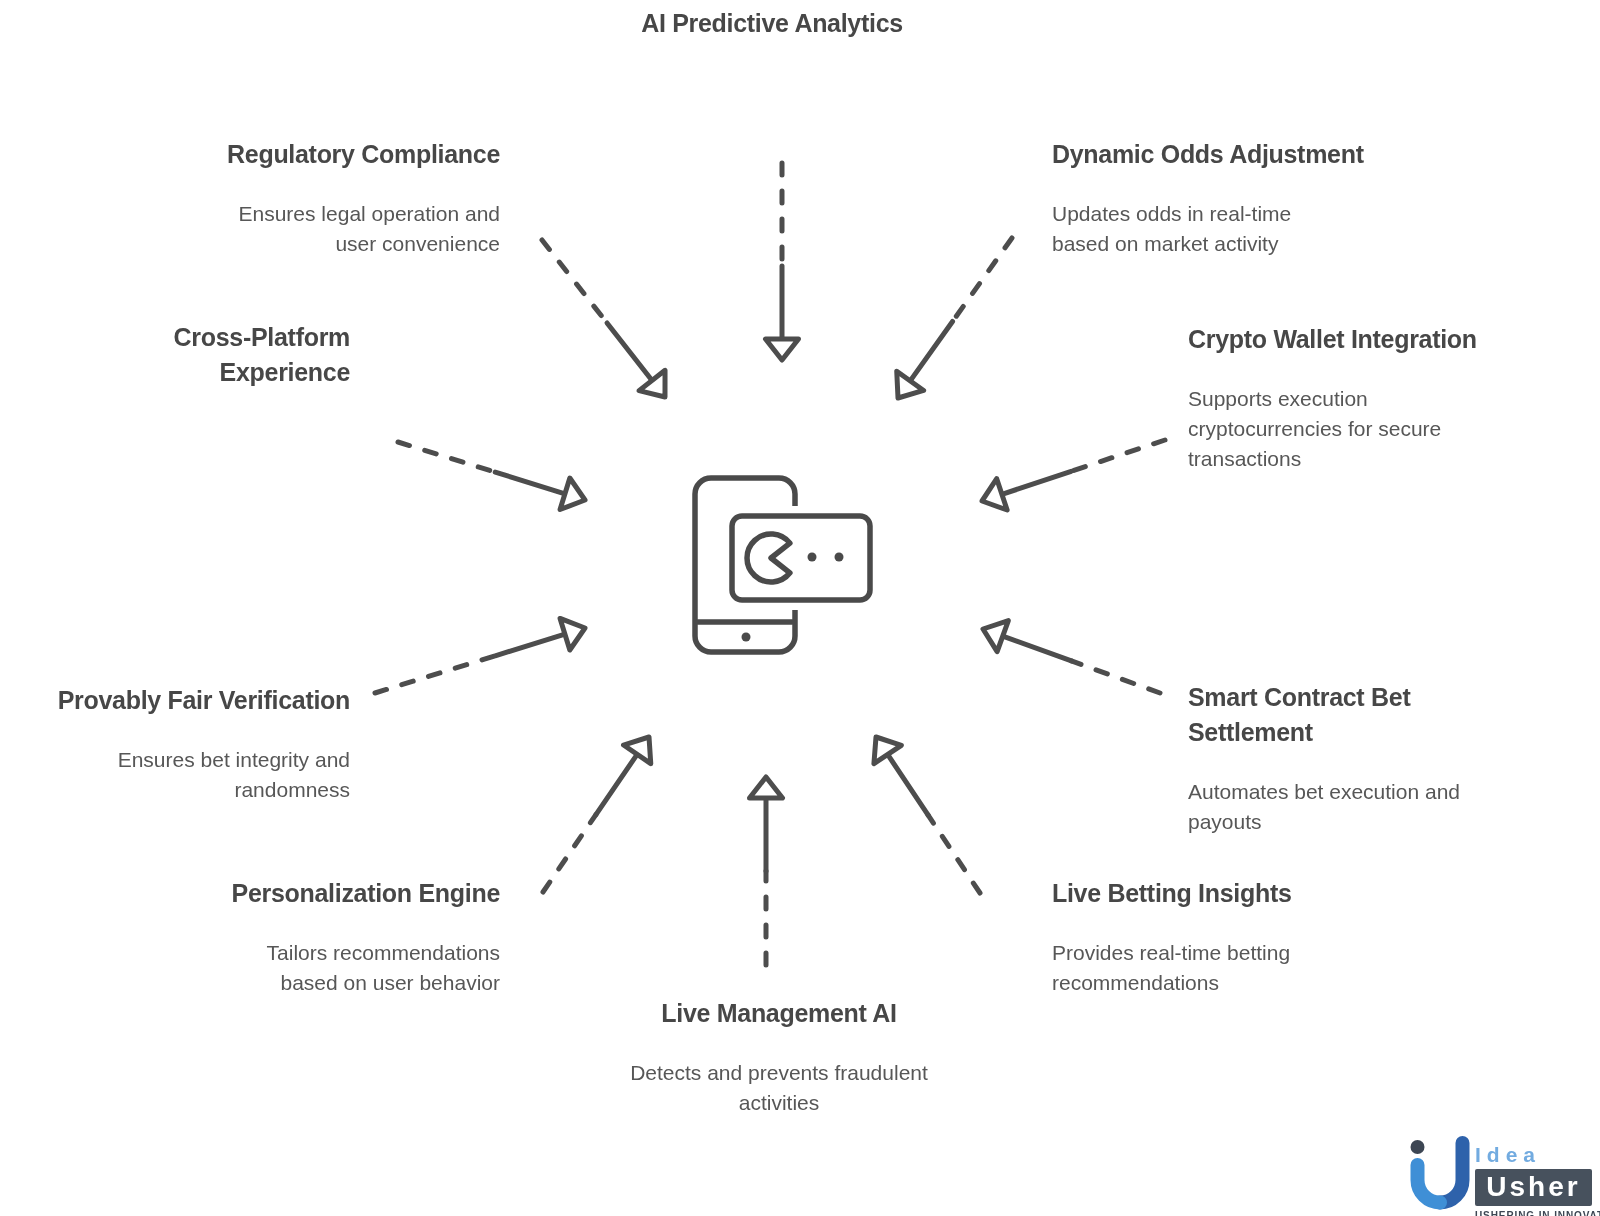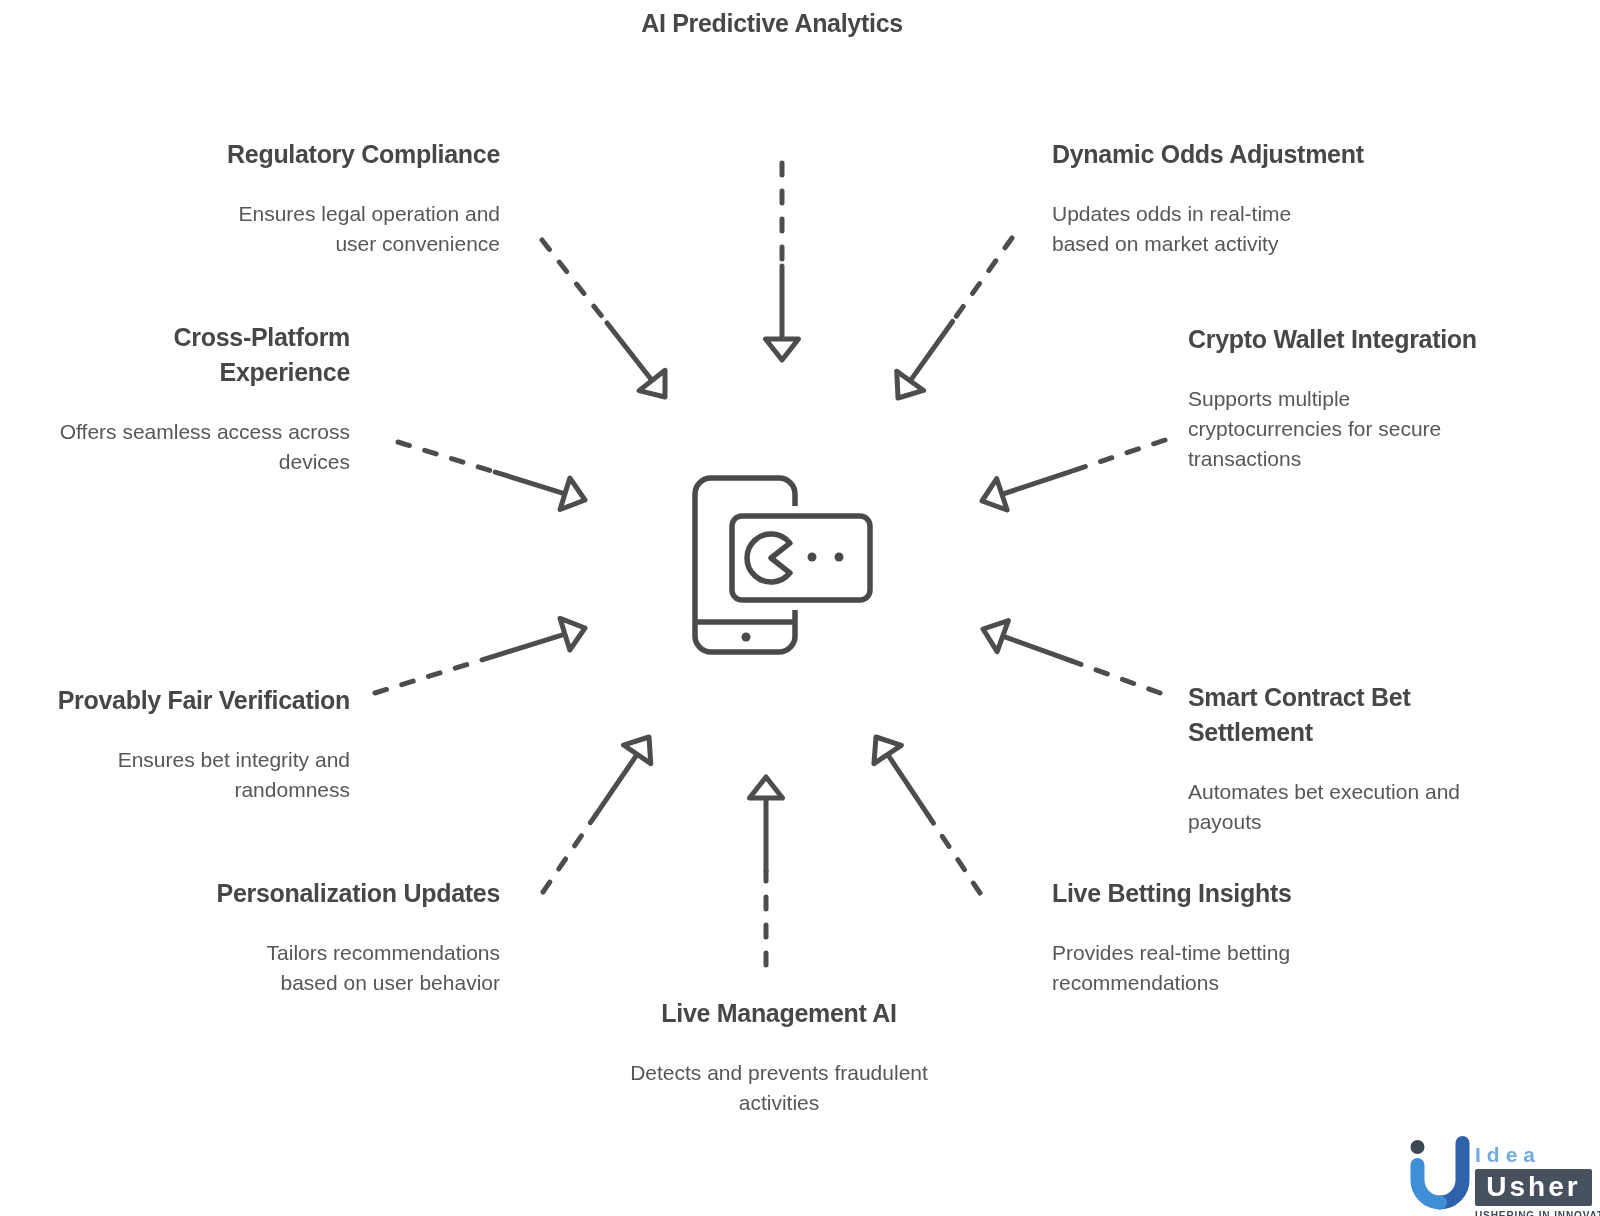--- a/index.html
+++ b/index.html
@@ -153,46 +153,44 @@
 
   <section class="feature f-dyn">
     <h2 class="feature-title">Dynamic Odds Adjustment</h2>
     <p class="feature-desc">Updates odds in real-time
 based on market activity</p>
   </section>
 
   <section class="feature f-cross">
     <h2 class="feature-title">Cross-Platform
 Experience</h2>
-    <p class="feature-desc">Offers seamless access across
-devices</p>
   </section>
 
   <section class="feature f-crypto">
     <h2 class="feature-title">Crypto Wallet Integration</h2>
-    <p class="feature-desc">Supports multiple
+    <p class="feature-desc">Supports execution
 cryptocurrencies for secure
 transactions</p>
   </section>
 
   <section class="feature f-prov">
     <h2 class="feature-title">Provably Fair Verification</h2>
     <p class="feature-desc">Ensures bet integrity and
 randomness</p>
   </section>
 
   <section class="feature f-smart">
     <h2 class="feature-title">Smart Contract Bet
 Settlement</h2>
     <p class="feature-desc">Automates bet execution and
 payouts</p>
   </section>
 
   <section class="feature f-pers">
-    <h2 class="feature-title">Personalization Updates</h2>
+    <h2 class="feature-title">Personalization Engine</h2>
     <p class="feature-desc">Tailors recommendations
 based on user behavior</p>
   </section>
 
   <section class="feature f-live">
     <h2 class="feature-title">Live Betting Insights</h2>
     <p class="feature-desc">Provides real-time betting
 recommendations</p>
   </section>
 

